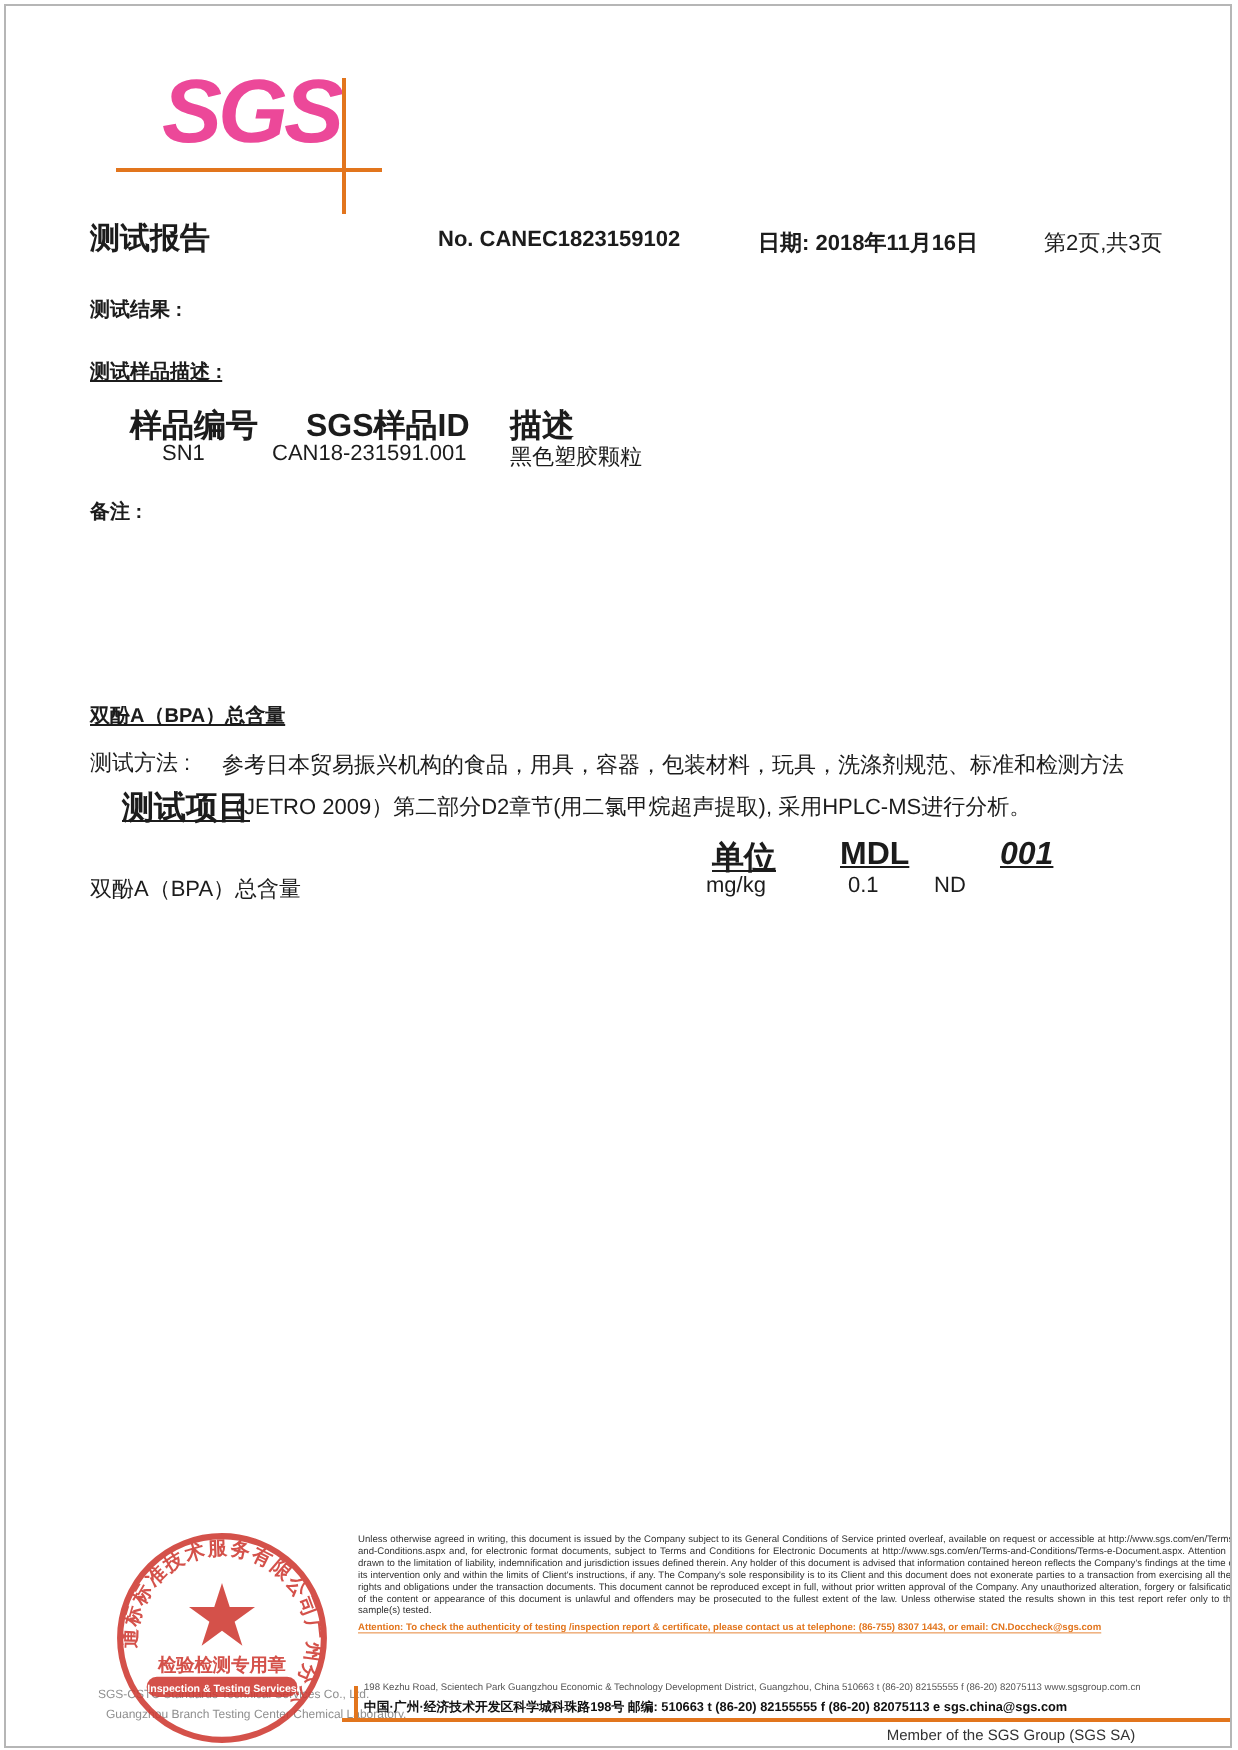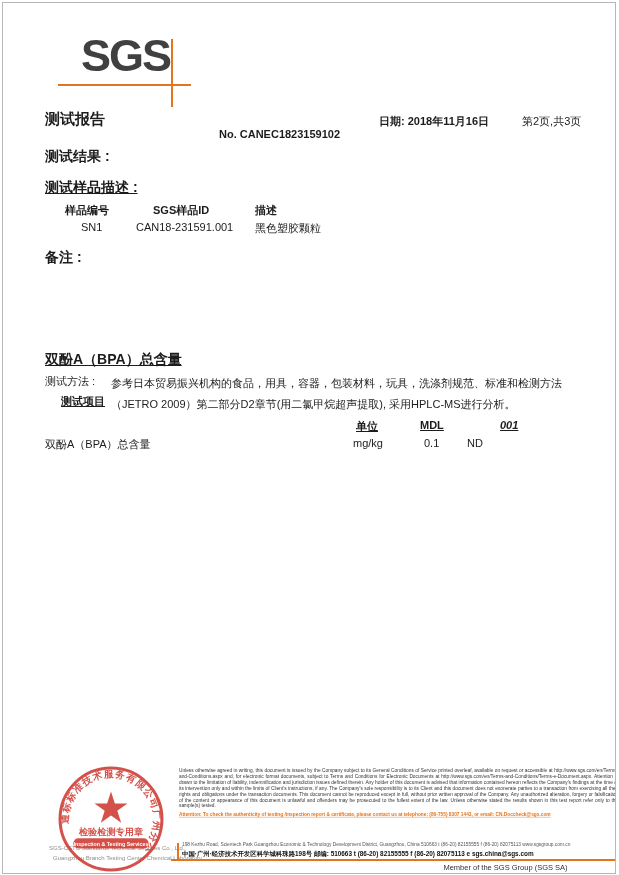--- a/index.html
+++ b/index.html
@@ -1,31 +1,31 @@
 <!DOCTYPE html>
 <html><head>
 <meta charset="utf-8">
 <style>
   html,body{margin:0;padding:0;background:#fff;}
   body{width:619px;height:875px;position:relative;font-family:"Liberation Sans","DejaVu Sans",sans-serif;color:#1c1c1c;}
   .page{position:absolute;left:2px;top:2px;width:614px;height:872px;border:1px solid #b6b6b6;background:#fff;box-sizing:border-box;overflow:hidden;}
   .abs{position:absolute;white-space:nowrap;}
   
-  .logo-text{position:absolute;left:78px;top:27px;font-size:45px;font-weight:bold;letter-spacing:-2px;color:#404040;}
+  .logo-text{position:absolute;left:78px;top:27px;font-size:45px;font-weight:bold;letter-spacing:-2px;color:#ec4899;font-style:italic;}
   .logo-hline{position:absolute;left:55px;top:81px;width:133px;height:2px;background:#e2751d;}
   .logo-vline{position:absolute;left:168px;top:36px;width:2px;height:68px;background:#e2751d;}
   
   .doc-title{left:42px;top:107px;font-size:15px;font-weight:bold;}
-  .report-no{left:216px;top:125px;font-size:11px;font-weight:600;}
+  .report-no{left:216px;top:111px;font-size:11px;font-weight:600;}
   .hdr-date{left:376px;top:111px;font-size:11px;font-weight:600;}
   .hdr-page{left:519px;top:111px;font-size:11px;font-weight:400;}
-  .sec-label{font-size:14px;font-weight:bold;}
+  .sec-label{font-size:10px;font-weight:bold;}
   .u{text-decoration:underline;}
   
-  .th{font-size:11px;font-weight:bold;}
+  .th{font-size:16px;font-weight:bold;}
   .td{font-size:11px;}
   
   .notes-list{position:absolute;left:108px;top:263px;font-size:11px;line-height:21px;}
   
   .method-text{position:absolute;left:108px;top:370px;width:458px;font-size:11px;line-height:21px;white-space:normal;}
   
   .it{font-style:italic;}
   
   .fineprint{position:absolute;left:176px;top:765px;width:549px;transform:scale(0.8);transform-origin:0 0;}
   .disclaimer{font-size:6px;line-height:7.4px;color:#333;text-align:justify;margin:0;white-space:normal;}

